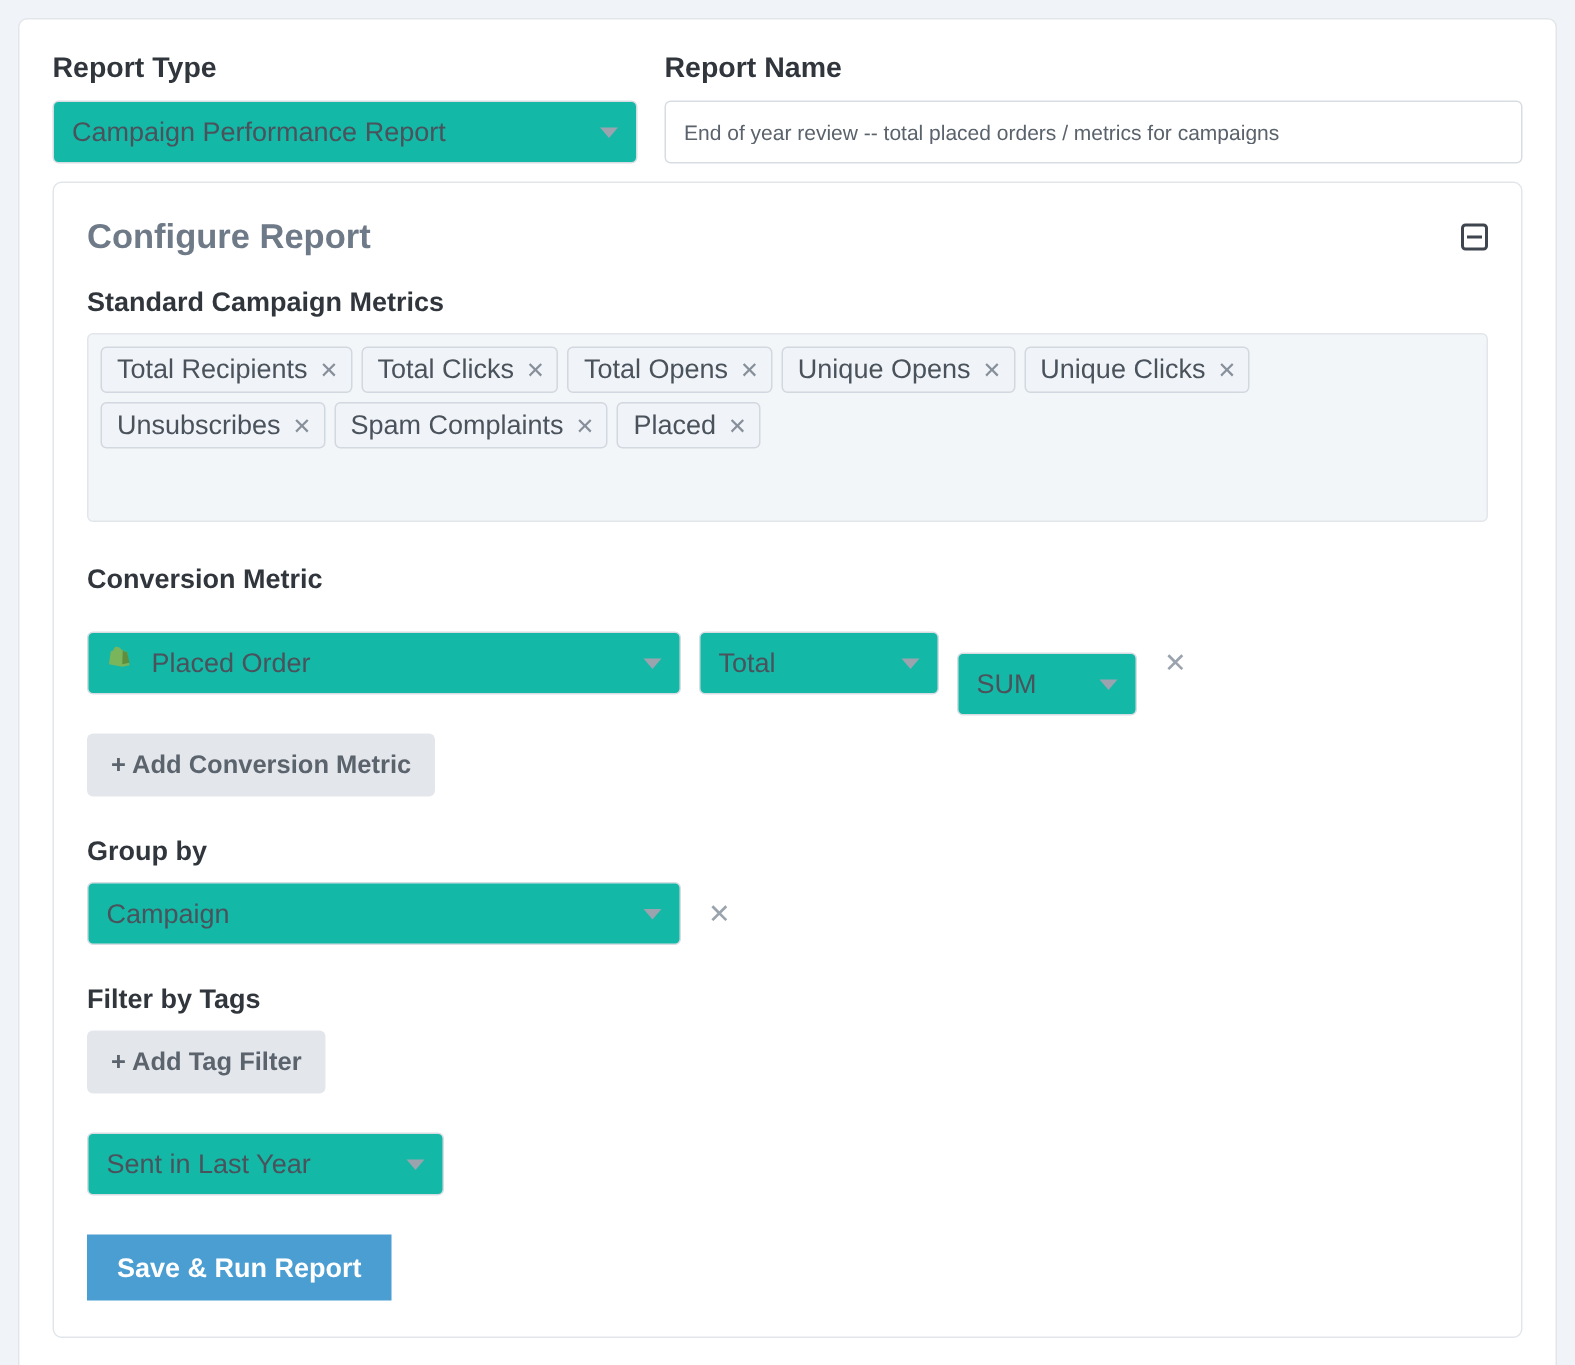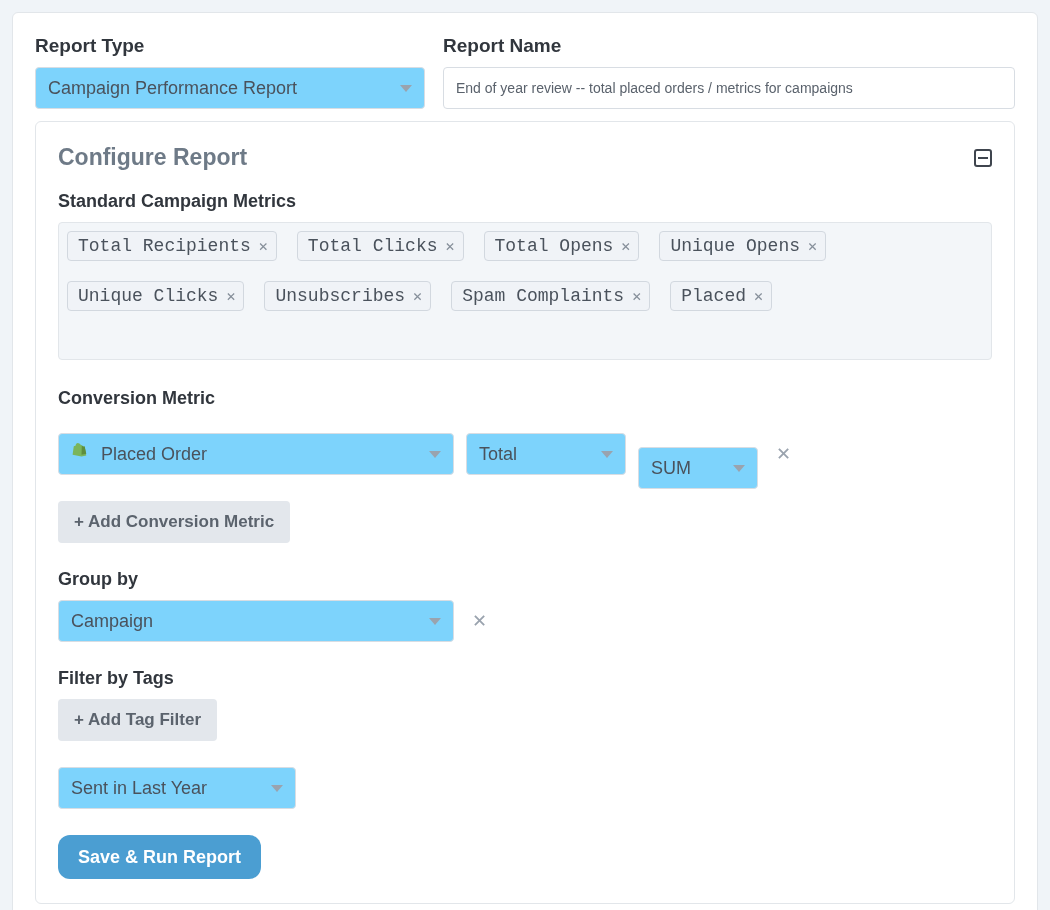--- a/index.html
+++ b/index.html
@@ -32,21 +32,21 @@
       display: flex;
       align-items: center;
       height: 42px;
       border: 1px solid #d8dde3;
       border-radius: 4px;
       padding: 0 12px;
       font-size: 18px;
       position: relative;
     }
     .select-box {
-      background: #7dd3fc;
+      background: #14b8a6;
       color: #4a525c;
       cursor: pointer;
     }
     .select-box .value { flex:1; white-space: nowrap; overflow: hidden; text-overflow: ellipsis; }
     .caret {
       width: 0; height: 0;
       border-left: 6px solid transparent;
       border-right: 6px solid transparent;
       border-top: 7px solid #9aa3ae;
       margin-left: 10px;
@@ -97,23 +97,22 @@
       margin-bottom: 10px;
     }
 
     .chips-well {
       background: #f3f6f9;
       border: 1px solid #e2e6ea;
       border-radius: 4px;
       padding: 8px 8px 48px 8px;
       display: flex;
       flex-wrap: wrap;
-      gap: 20px;
+      gap: 6px;
       margin-bottom: 28px;
-      font-family: Liberation Mono, monospace;
     }
     .chip {
       display: inline-flex;
       align-items: center;
       background: #f0f3f7;
       border: 1px solid #d2d8df;
       border-radius: 4px;
       padding: 4px 8px 4px 10px;
       font-size: 18px;
       color: #4a525c;
@@ -154,21 +153,21 @@
       cursor: pointer;
     }
 
     .section { margin-bottom: 26px; }
 
     .primary-btn {
       display: inline-flex;
       align-items: center;
       background: #4b9ed2;
       border: none;
-      border-radius: 12px;
+      border-radius: 0;
       padding: 0 20px;
       height: 44px;
       font-size: 18px;
       font-weight: 700;
       color: #fff;
       cursor: pointer;
     }
   </style>
 </head>
 <body>

